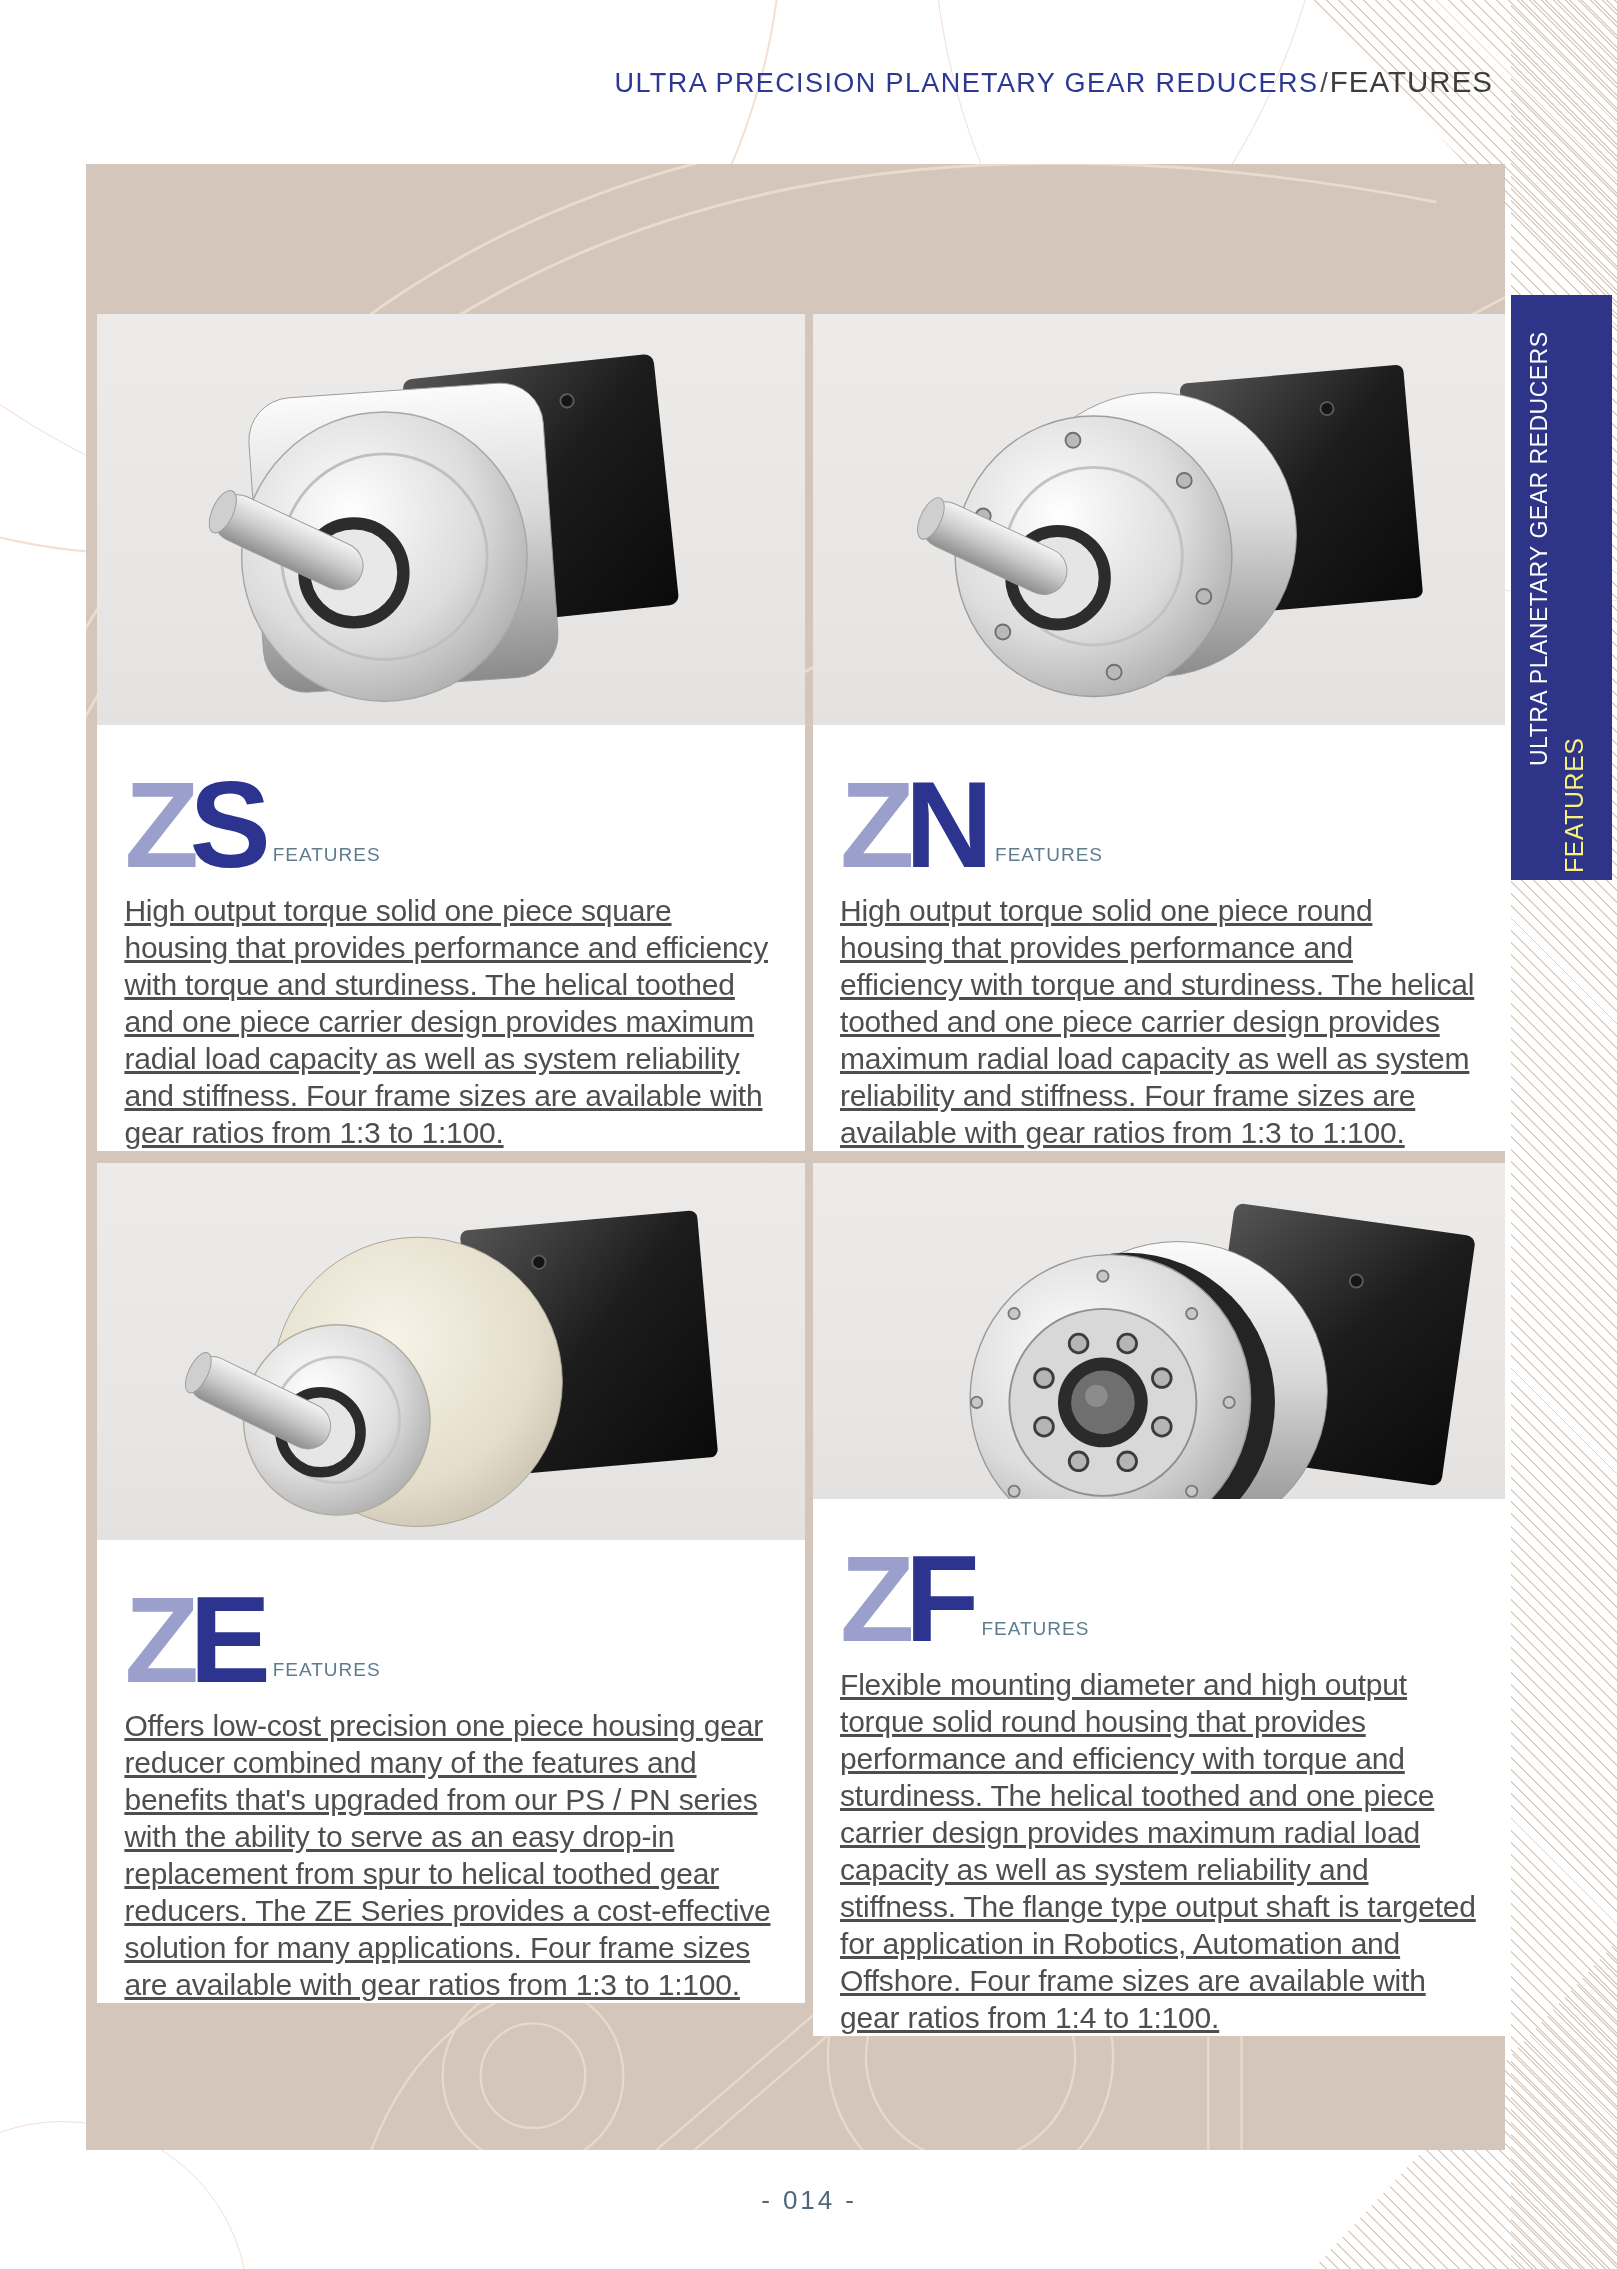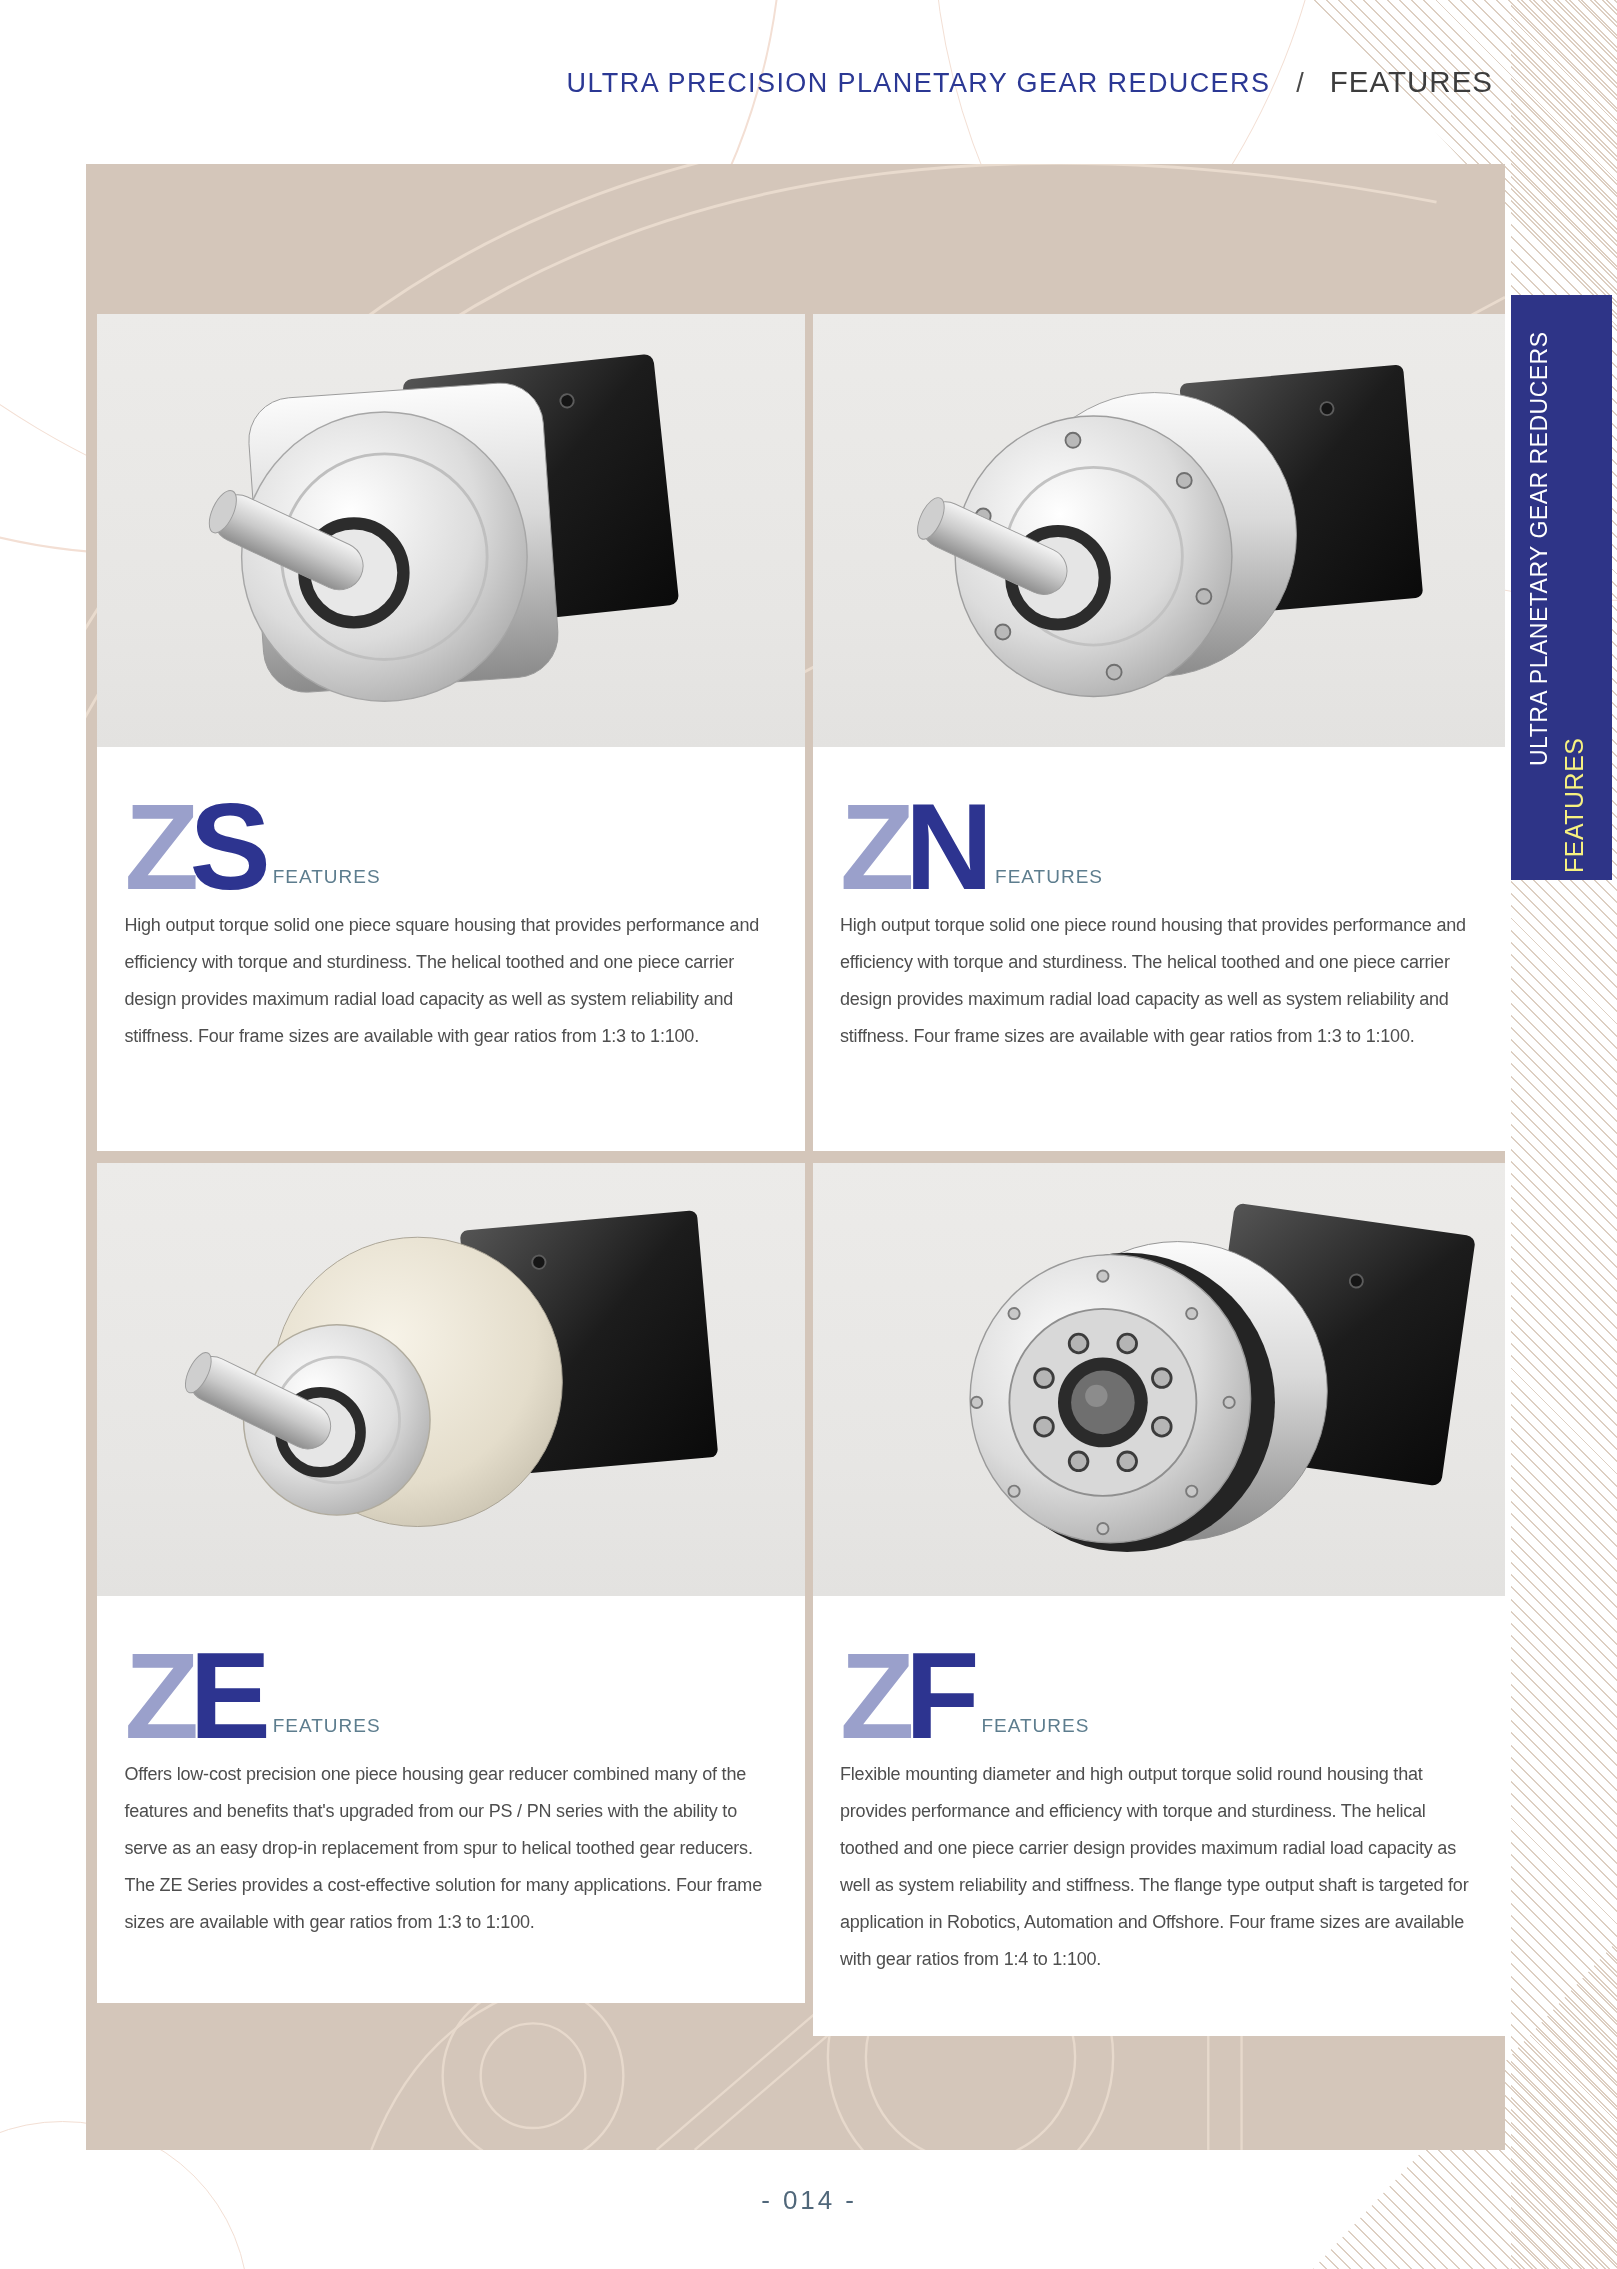--- a/index.html
+++ b/index.html
@@ -14,21 +14,21 @@
   .arc.a4{left:-124px;top:2121px;width:371px;height:371px;}
 
   
   .hatch{position:absolute;pointer-events:none;
     background:repeating-linear-gradient(45deg,#ddcfc2 0,#ddcfc2 1.4px,transparent 1.4px,transparent 8.6px);}
   .hatch.strip{left:1511px;top:0;width:107px;height:2269px;}
   .hatch.tri-top{left:1313px;top:0;width:305px;height:328px;clip-path:polygon(100% 0,100% 100%,0 0);}
   .hatch.tri-bottom{left:1313px;top:1940px;width:305px;height:329px;clip-path:polygon(100% 0,100% 100%,0 100%);}
 
   
-  .header{position:absolute;top:65px;right:125px;display:flex;align-items:baseline;gap:26px;white-space:nowrap;justify-content:center;}
+  .header{position:absolute;top:65px;right:125px;display:flex;align-items:baseline;gap:2px;white-space:nowrap;justify-content:center;}
   .header .h-blue{color:#2b3894;font-size:27px;letter-spacing:1.4px;}
   .header .h-sep{color:#4a4a4a;font-size:27px;}
   .header .h-dark{color:#3d3d3d;font-size:29.5px;letter-spacing:1px;}
 
   
   .panel{position:absolute;left:86px;top:164px;width:1419px;height:1986px;background:#d4c6ba;overflow:hidden;}
   .panel-decor{position:absolute;left:0;top:0;width:1419px;height:1986px;pointer-events:none;}
 
   
   .card{position:absolute;background:#ffffff;display:flex;flex-direction:column;}
@@ -36,21 +36,21 @@
   .card.zn{left:727px;top:150px; width:692px;height:837px;}
   .card.ze{left:11.4px; top:999px;width:708px;height:840px;}
   .card.zf{left:727px;top:999px;width:692px;height:873px;}
   .photo{height:433px;background:linear-gradient(180deg,#ecebe9 0%,#e7e6e4 70%,#e3e2e0 100%);overflow:hidden;}
   .photo svg{display:block;width:100%;height:433px;}
   .ctext{padding:15px 27px 0 27px;}
   .code-row{display:flex;align-items:flex-end;height:135px;}
   .code-first{font-size:122px;font-weight:bold;line-height:0.82;letter-spacing:-3.8px;color:#9aa0cb;}
   .code-second{font-size:122px;font-weight:bold;line-height:0.82;letter-spacing:-3.8px;color:#2d3490;margin-left:-5.7px;}
   .feat-label{font-size:19px;color:#5d7d8e;letter-spacing:1px;padding:0 0 8.6px 5.7px;}
-  .desc{margin-top:10px;font-size:18px;line-height:37px;color:#4e4e4e;letter-spacing:-0.2px;}
+  .desc{margin-top:17px;font-size:30px;line-height:37px;color:#4e4e4e;letter-spacing:-0.2px;text-decoration:underline;}
 
   
   .side-tab{position:absolute;left:1511px;top:295px;width:101px;height:585px;background:#2e3487;}
   .vtext{position:absolute;writing-mode:vertical-rl;transform:rotate(180deg);white-space:nowrap;}
   .v-series{left:15px;top:13.3px;height:458px;color:#ffffff;font-size:23px;letter-spacing:0.5px;}
   .v-features{left:49px;top:445px;height:133px;color:#f7f180;font-size:25px;letter-spacing:0.5px;}
 
   
   .page-number{position:absolute;top:2176px;left:0;width:1618px;text-align:center;
                font-size:26px;color:#50677a;letter-spacing:2.9px;margin-top:9px;}

